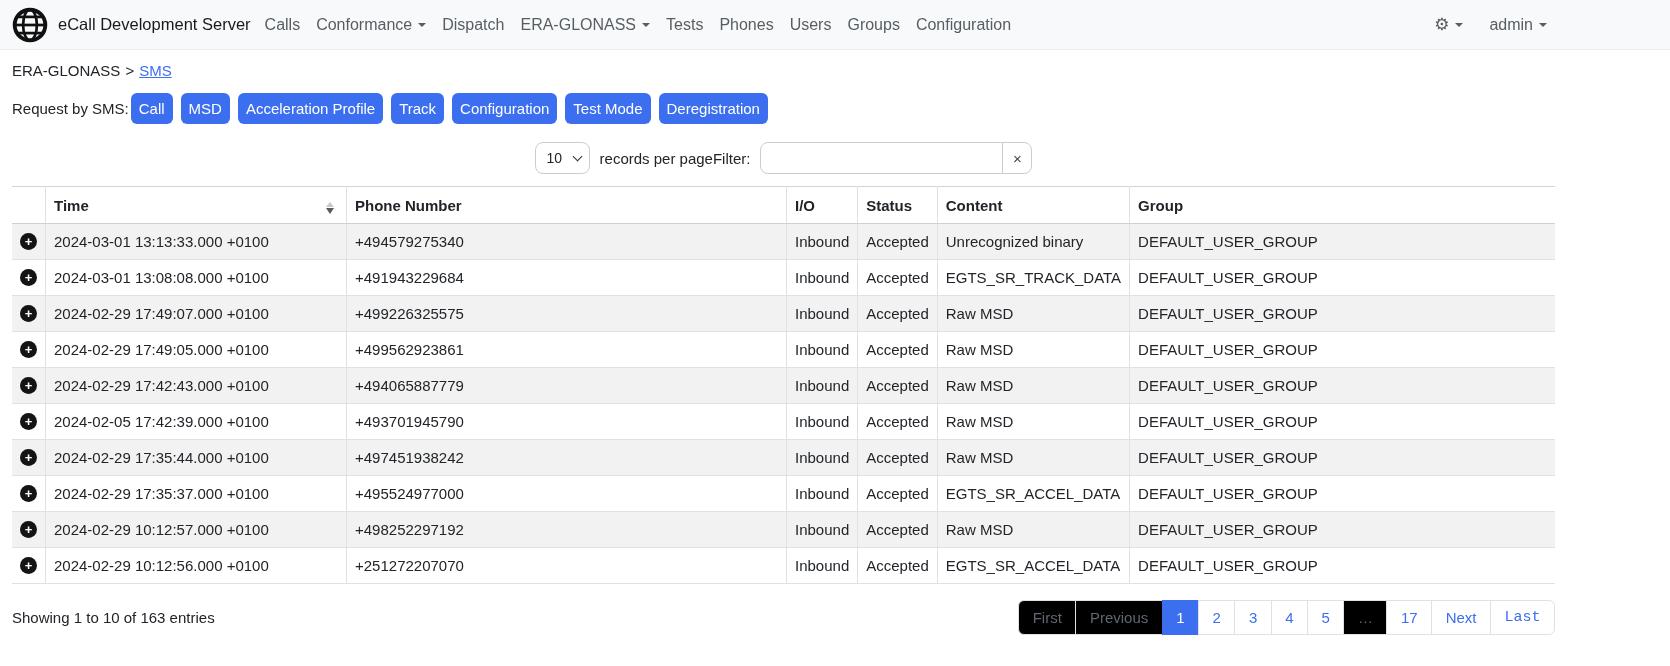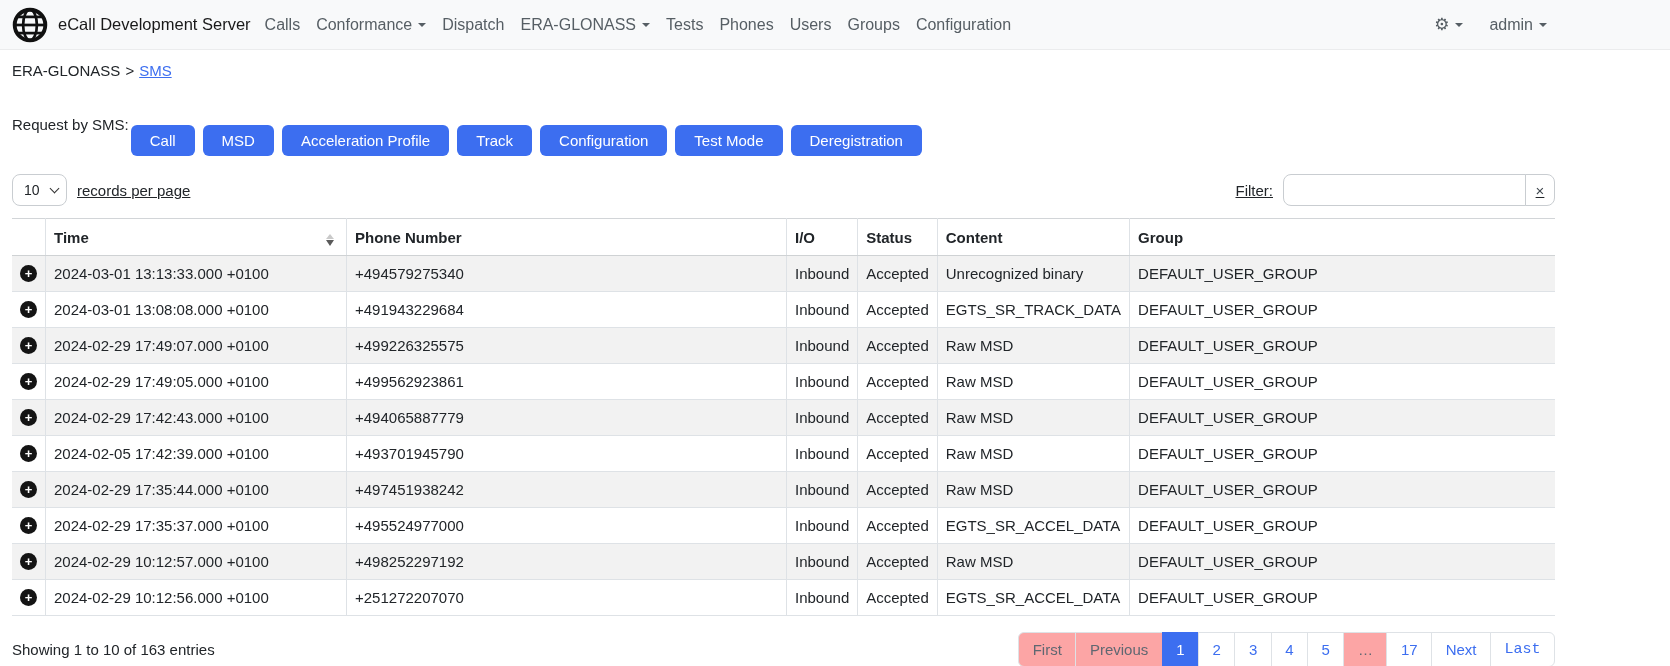--- a/index.html
+++ b/index.html
@@ -23,23 +23,23 @@
   .nav-right{margin-left:auto;display:flex;align-items:center;gap:10px;}
   .gear-glyph{font-size:17px;line-height:1;}
   
   .container{width:1543px;margin-left:12px;}
   .breadcrumb{margin:12px 0 14px;font-size:15px;}
   .breadcrumb .sep{margin:0 5px;}
   .crumb-link{color:var(--link);text-decoration:underline;cursor:pointer;}
   
   .request-row{display:flex;align-items:center;margin:0 0 18px;}
   .request-label{margin-right:2px;}
-  .btn-primary{background:var(--primary);color:#fff;border:none;border-radius:6px;padding:7px 19px;font-size:15px;font-family:inherit;cursor:pointer;white-space:nowrap;margin-top:32px;}
-  
-  .controls-row{display:flex;justify-content:space-between;align-items:center;margin:0 0 12px;text-decoration:underline;}
+  .btn-primary{background:var(--primary);color:#fff;border:none;border-radius:6px;padding:7px 8px;font-size:15px;font-family:inherit;cursor:pointer;white-space:nowrap;}
+  
+  .controls-row{display:flex;justify-content:center;align-items:center;margin:0 0 12px;}
   .controls-left{display:flex;align-items:center;gap:10px;}
   .select-wrap{position:relative;display:inline-block;}
   select.page-size{appearance:none;-webkit-appearance:none;border:1px solid var(--input-border);border-radius:8px;background:#fff;height:32px;padding:2px 26px 2px 11px;font-size:14px;font-family:inherit;color:var(--text);}
   .select-chevron{position:absolute;right:9px;top:11px;width:7px;height:7px;border-right:1.6px solid #333;border-bottom:1.6px solid #333;transform:rotate(45deg);pointer-events:none;}
   .controls-right{display:flex;align-items:center;}
   .filter-label{margin-right:10px;}
   input.filter-input{width:243px;height:32px;border:1px solid var(--input-border);border-radius:8px 0 0 8px;padding:4px 10px;font-size:15px;font-family:inherit;outline:none;}
   .clear-btn{height:32px;width:30px;margin-left:-1px;border:1px solid var(--input-border);border-radius:0 8px 8px 0;background:#fff;color:#3f474e;font-size:15px;cursor:pointer;display:flex;align-items:center;justify-content:center;font-family:inherit;}
   
   table.sms{width:100%;border-collapse:collapse;font-size:15px;border-top:1px solid #d2d5d8;}
@@ -54,21 +54,21 @@
   .sort-down{width:0;height:0;border-left:4px solid transparent;border-right:4px solid transparent;border-top:6px solid #5a5a5a;}
   .td-expand{text-align:center;}
   .expand-btn{width:17px;height:17px;border-radius:50%;background:#141414;border:none;color:#fff;display:flex;align-items:center;justify-content:center;cursor:pointer;padding:0;margin:0 auto;}
   .expand-btn .plus{font-size:13px;font-weight:bold;line-height:15px;}
   
   .table-footer{display:flex;justify-content:space-between;align-items:center;margin-top:16px;}
   .pagination{display:flex;}
   .page-item{padding:8px 13.5px;border:1px solid var(--border);margin-left:-1px;background:#fff;color:var(--link);font-size:15px;cursor:pointer;white-space:nowrap;}
   .page-item:first-child{border-radius:6px 0 0 6px;margin-left:0;}
   .page-item:last-child{border-radius:0 6px 6px 0;font-family:Liberation Mono, monospace;}
-  .page-item.state-disabled{background:#fca5a5;color:#5f6771;cursor:default;}
+  .page-item.state-disabled{background:#000000;color:#5f6771;cursor:default;}
   .page-item.state-active{background:var(--primary);border-color:var(--primary);color:#fff;}
 </style>
 </head>
 <body>
 
 <header class="navbar">
   <div class="navbar-inner">
     <span class="logo">
       <svg width="36" height="36" viewBox="0 0 24 24" fill="none" stroke="#111" stroke-width="1.8">
         <circle cx="12" cy="12" r="10.2" stroke-width="2.6"></circle>

